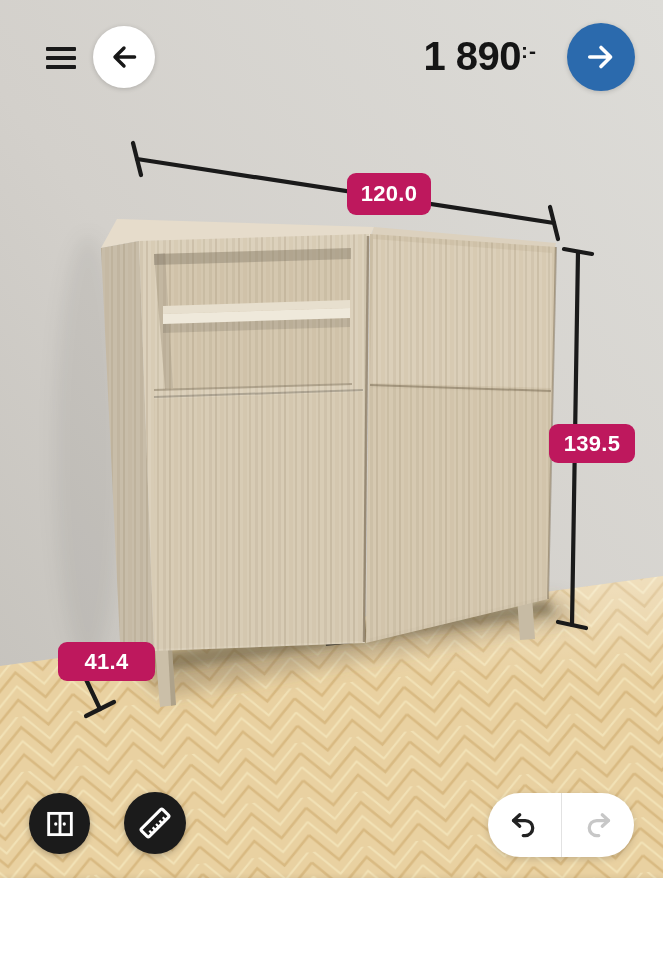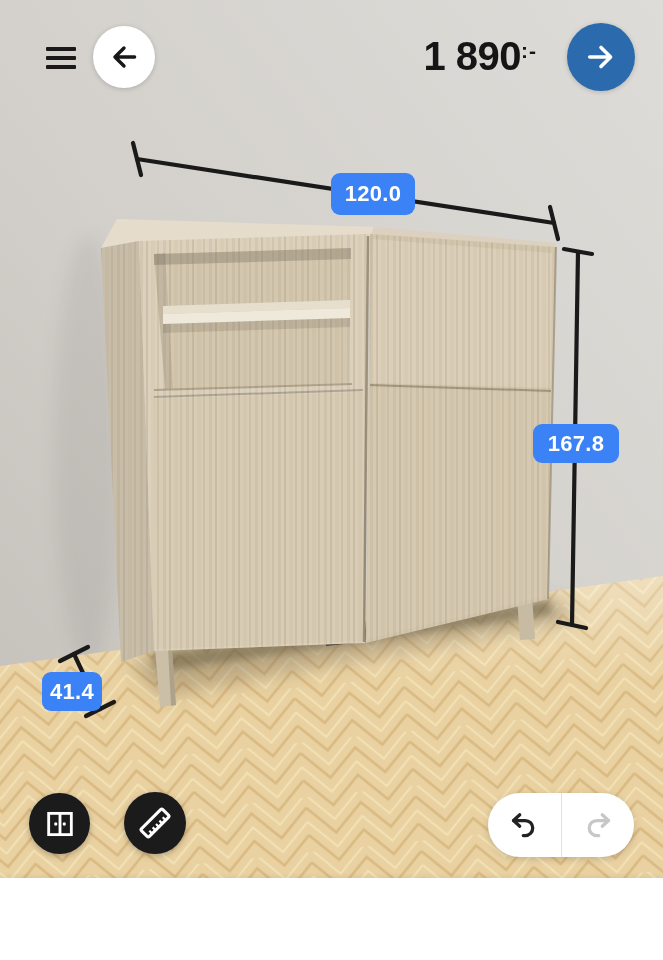--- a/index.html
+++ b/index.html
@@ -17,25 +17,25 @@
   .hamburger span{display:block;height:4px;background:#191919;border-radius:1px;}
   .circle-btn{position:absolute;border-radius:50%;display:flex;align-items:center;justify-content:center;
     box-shadow:0 1px 5px rgba(0,0,0,0.18);cursor:pointer;}
   .back-btn{left:93px;top:26px;width:62px;height:62px;background:#ffffff;}
   .next-btn{left:567px;top:23px;width:68px;height:68px;background:#2b6aad;}
   .price{position:absolute;top:34px;right:126px;color:#151515;font-weight:bold;
     font-size:40px;letter-spacing:-0.5px;white-space:nowrap;}
   .price .suffix{font-size:21px;font-weight:bold;vertical-align:12px;letter-spacing:1px;}
 
   
-  .dim-label{position:absolute;background:#3b82f6;color:#fff;font-weight:bold;font-size:22px;
-    border-radius:9px;display:flex;align-items:center;justify-content:center;letter-spacing:0.3px;}
+  .dim-label{position:absolute;background:#be185d;color:#fff;font-weight:bold;font-size:22px;
+    border-radius:9px;display:flex;align-items:center;justify-content:center;letter-spacing:0.3px;margin-left:16px;}
   .dim-w{left:331px;top:173px;width:84px;height:42px;}
   .dim-h{left:533px;top:424px;width:86px;height:39px;}
-  .dim-d{left:42px;top:672px;width:60px;height:39px;}
+  .dim-d{left:42px;top:642px;width:97px;height:39px;}
 
   
   .tool-circle{background:#1b1b1b;box-shadow:0 2px 6px rgba(0,0,0,0.25);}
   .tool-doors{left:29px;top:793px;width:61px;height:61px;}
   .tool-ruler{left:124px;top:792px;width:62px;height:62px;}
   .history-pill{position:absolute;left:488px;top:793px;width:146px;height:64px;background:#fff;
     border-radius:32px;box-shadow:0 2px 7px rgba(0,0,0,0.16);display:flex;overflow:hidden;}
   .history-pill .half{flex:1;display:flex;align-items:center;justify-content:center;cursor:pointer;}
   .history-pill .divider{width:1px;background:#e2e2e2;margin:0;}
 
@@ -140,21 +140,21 @@
         <line x1="564" y1="249" x2="592" y2="254"></line>
         <line x1="558" y1="622" x2="586" y2="628"></line>
 
         <line x1="74" y1="654" x2="100" y2="709"></line>
         <line x1="60" y1="661" x2="88" y2="647"></line>
         <line x1="86" y1="716" x2="114" y2="702"></line>
       </g>
     </svg>
 
     <div class="dim-label dim-w">120.0</div>
-    <div class="dim-label dim-h">167.8</div>
+    <div class="dim-label dim-h">139.5</div>
     <div class="dim-label dim-d">41.4</div>
   </div>
 
   <div class="hamburger">
     <span></span>
     <span></span>
     <span></span>
   </div>
 
   <div class="circle-btn back-btn">

